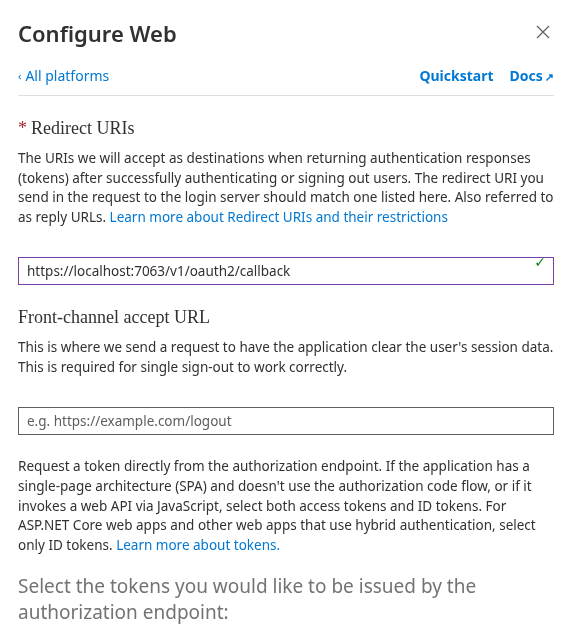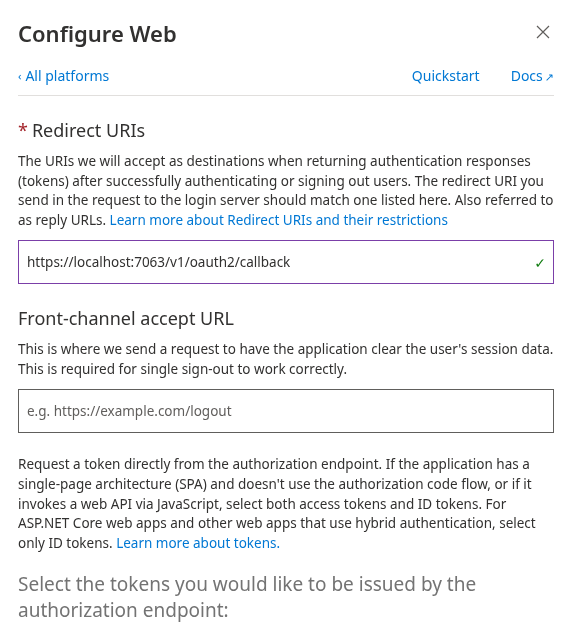--- a/index.html
+++ b/index.html
@@ -16,38 +16,39 @@
   .title { font-size: 22px; font-weight: 600; color: #323130; }
   .close-x { font-size: 16px; color: #605e5c; cursor: pointer; padding: 4px; }
   .nav-row {
     display: flex; align-items: center; justify-content: space-between;
     margin-top: 18px;
     padding-bottom: 10px;
     border-bottom: 1px solid #e1dfdd;
   }
   .back-link { color: #0078d4; cursor: pointer; display: inline-flex; align-items: center; gap: 4px; }
   .back-chevron { font-size: 11px; }
-  .nav-right { display: flex; align-items: flex-start; gap: 31px; }
+  .nav-right { display: flex; align-items: flex-start; gap: 16px; font-weight: bold; }
   .link { color: #0078d4; cursor: pointer; }
   .ext-icon { font-size: 11px; margin-left: 2px; }
   .section { margin-top: 22px; }
-  .section-heading { font-size: 18px; font-weight: 400; color: #323130; margin-bottom: 10px; }
+  .section-heading { font-size: 18px; font-weight: 400; color: #323130; margin-bottom: 10px; font-family: Liberation Serif, serif; }
   .req-star { color: #a4262c; margin-right: 4px; }
   .desc { font-size: 13.5px; color: #323130; line-height: 1.45; margin-bottom: 6px; }
   .link-inline { color: #0078d4; cursor: pointer; }
   .input-wrap { position: relative; margin-top: 10px; }
   .text-input {
     width: 100%;
-    height: 44px;
+    height: 28px;
     padding: 4px 28px 4px 8px;
     font-size: 13.5px;
     font-family: inherit;
     color: #323130;
     border: 1px solid #605e5c;
     background: #fff;
+    margin-top: 20px;
   }
   .text-input.valid { border-color: #7b3fa8; }
   .text-input::placeholder { color: #605e5c; }
   .check-mark {
     position: absolute; right: 8px; top: 50%; transform: translateY(-50%);
     color: #107c10; font-size: 14px;
   }
   .prompt { font-size: 19px; color: #737373; margin-top: 18px; margin-bottom: 0; }
   .cb-row { display: flex; align-items: center; gap: 2px; margin: 10px 0; }
   .cb {

